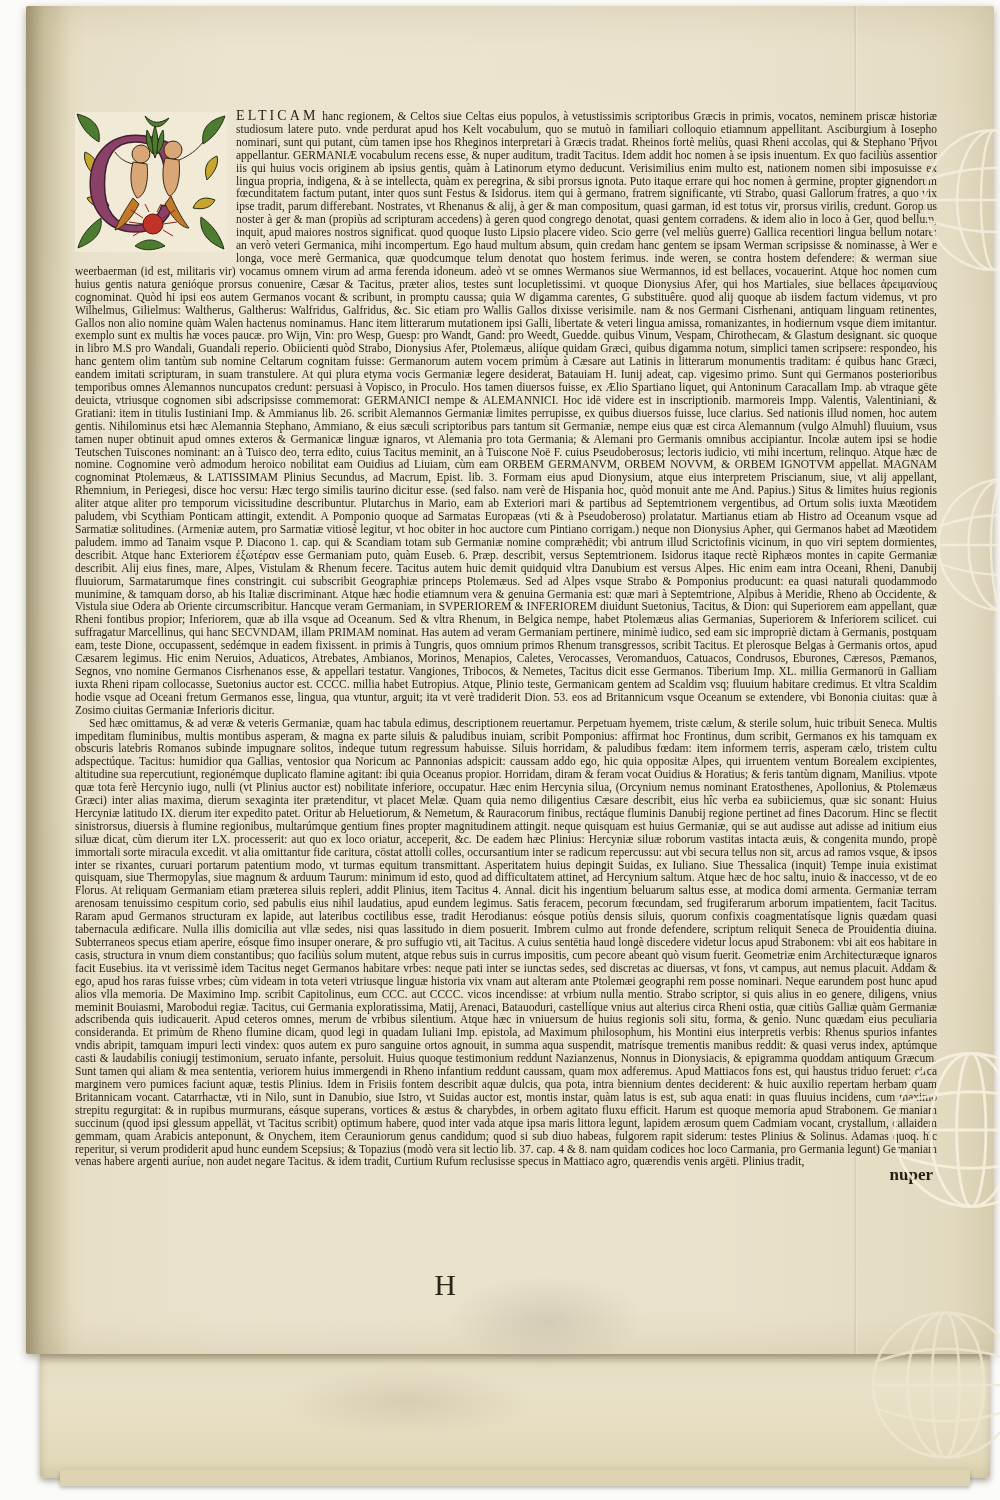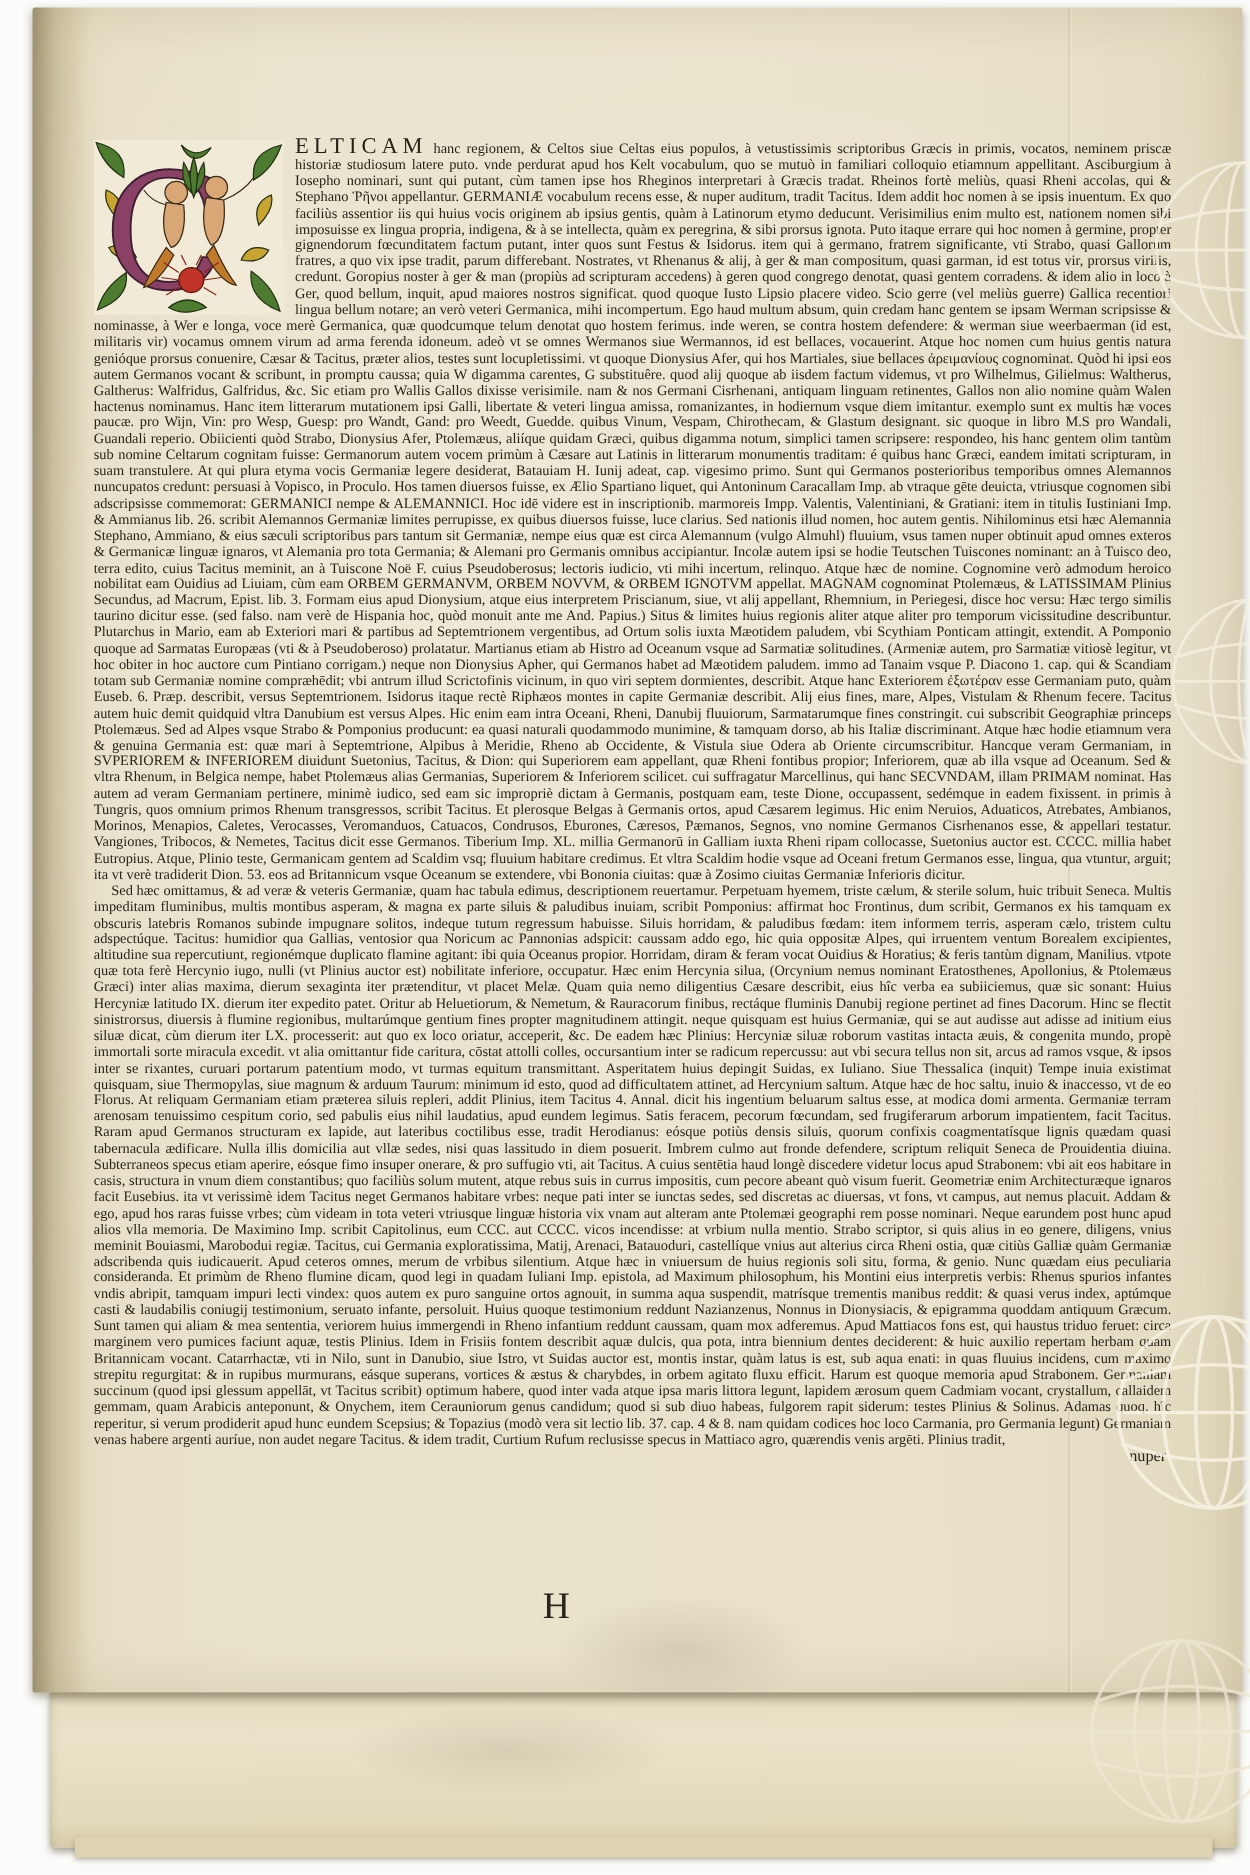--- a/index.html
+++ b/index.html
@@ -57,23 +57,23 @@
   }
   
   .textblock{
     position:absolute;left:75px;top:110px;width:862px;
     color:#241f17;font-size:11.5px;line-height:12.9px;text-align:justify;
   }
   .textblock p{margin:0;padding:0;}
   .dropcap{
     float:left;width:152px;height:140px;margin:2px 9px 2px 0;
   }
-  .lead{letter-spacing:0.22em;font-size:18px;margin-top:20px;}
+  .lead{letter-spacing:0.22em;font-size:14px;margin-top:20px;}
   .para2{text-indent:14px;}
-  .catchword-row{text-align:right;font-size:13px;color:#241f17;margin-top:1px;padding-right:4px;}
+  .catchword-row{text-align:right;font-size:17px;color:#241f17;margin-top:1px;padding-right:4px;font-weight:bold;}
   .sig{
     position:absolute;left:0;right:110px;top:1268px;text-align:center;
     font-size:30px;color:#2a241b;
   }
 </style>
 </head>
 <body>
 
 <div class="scan">
 

